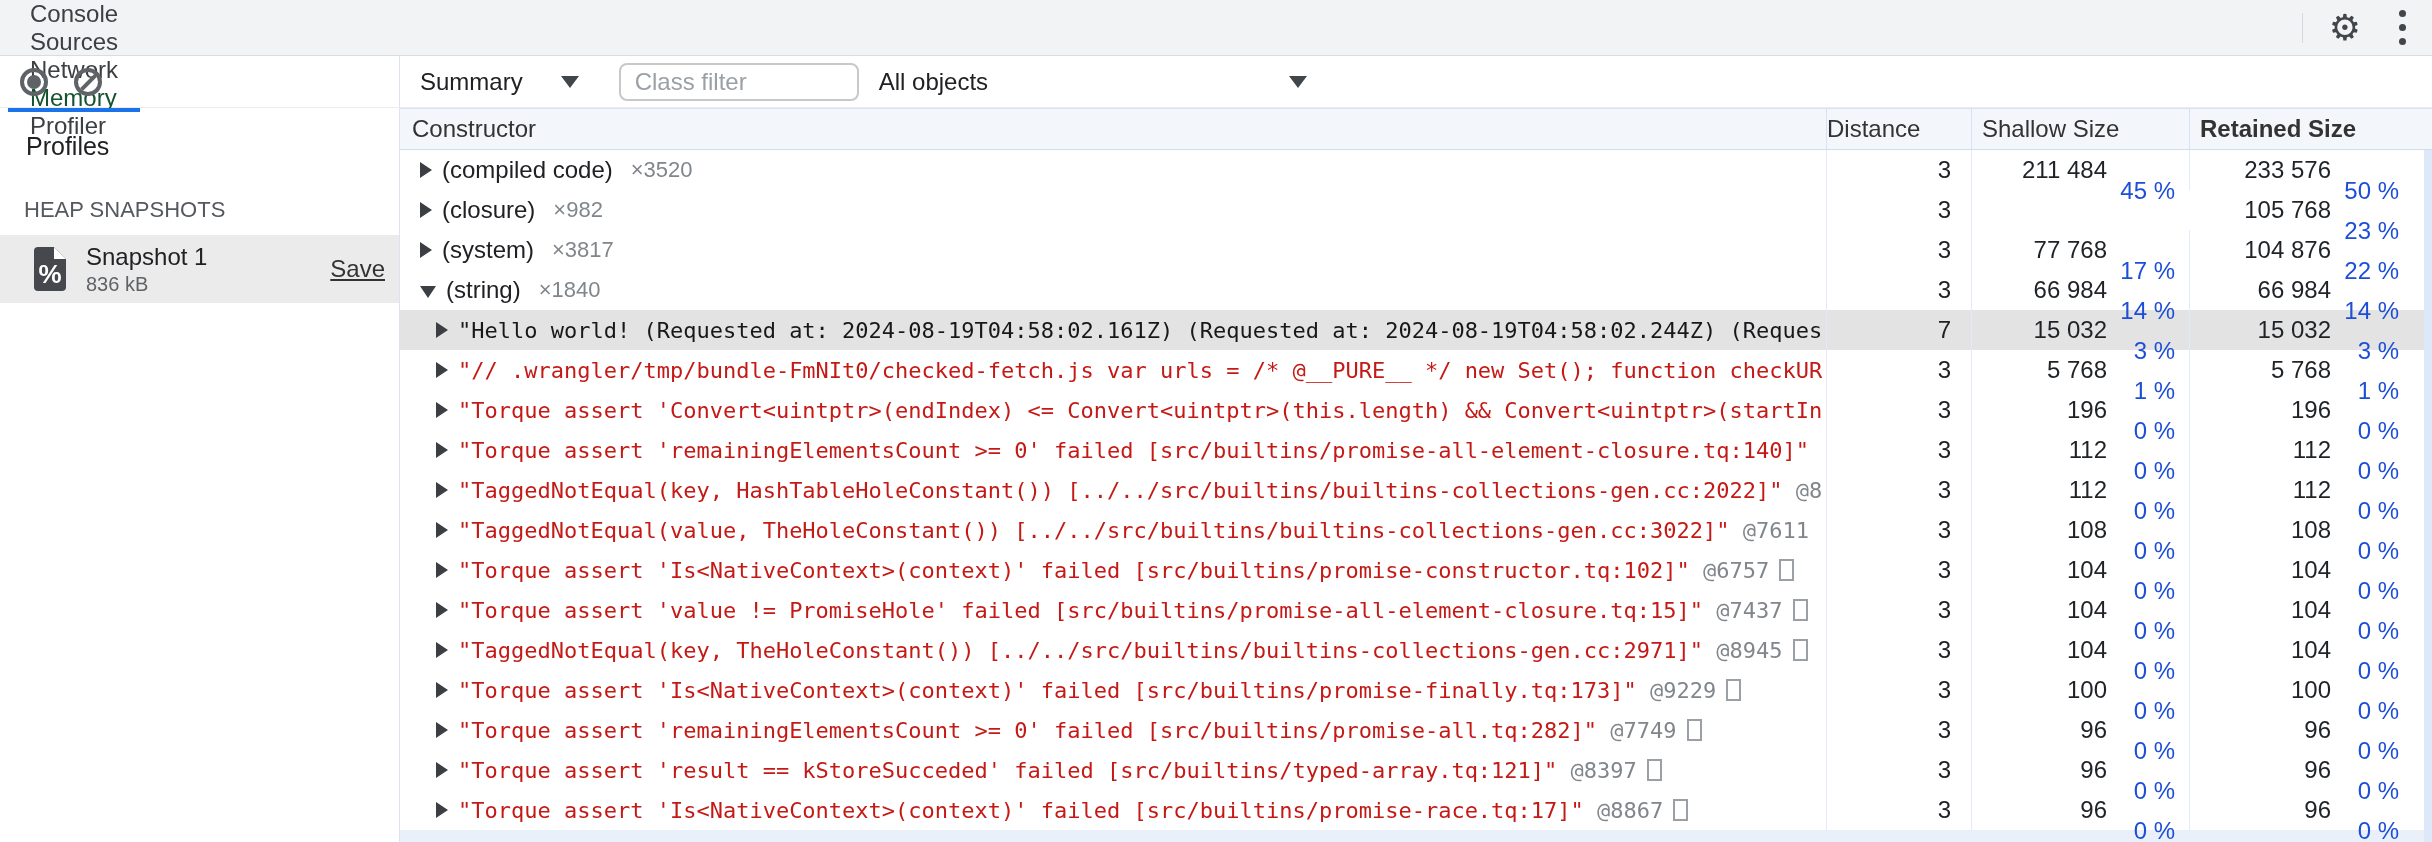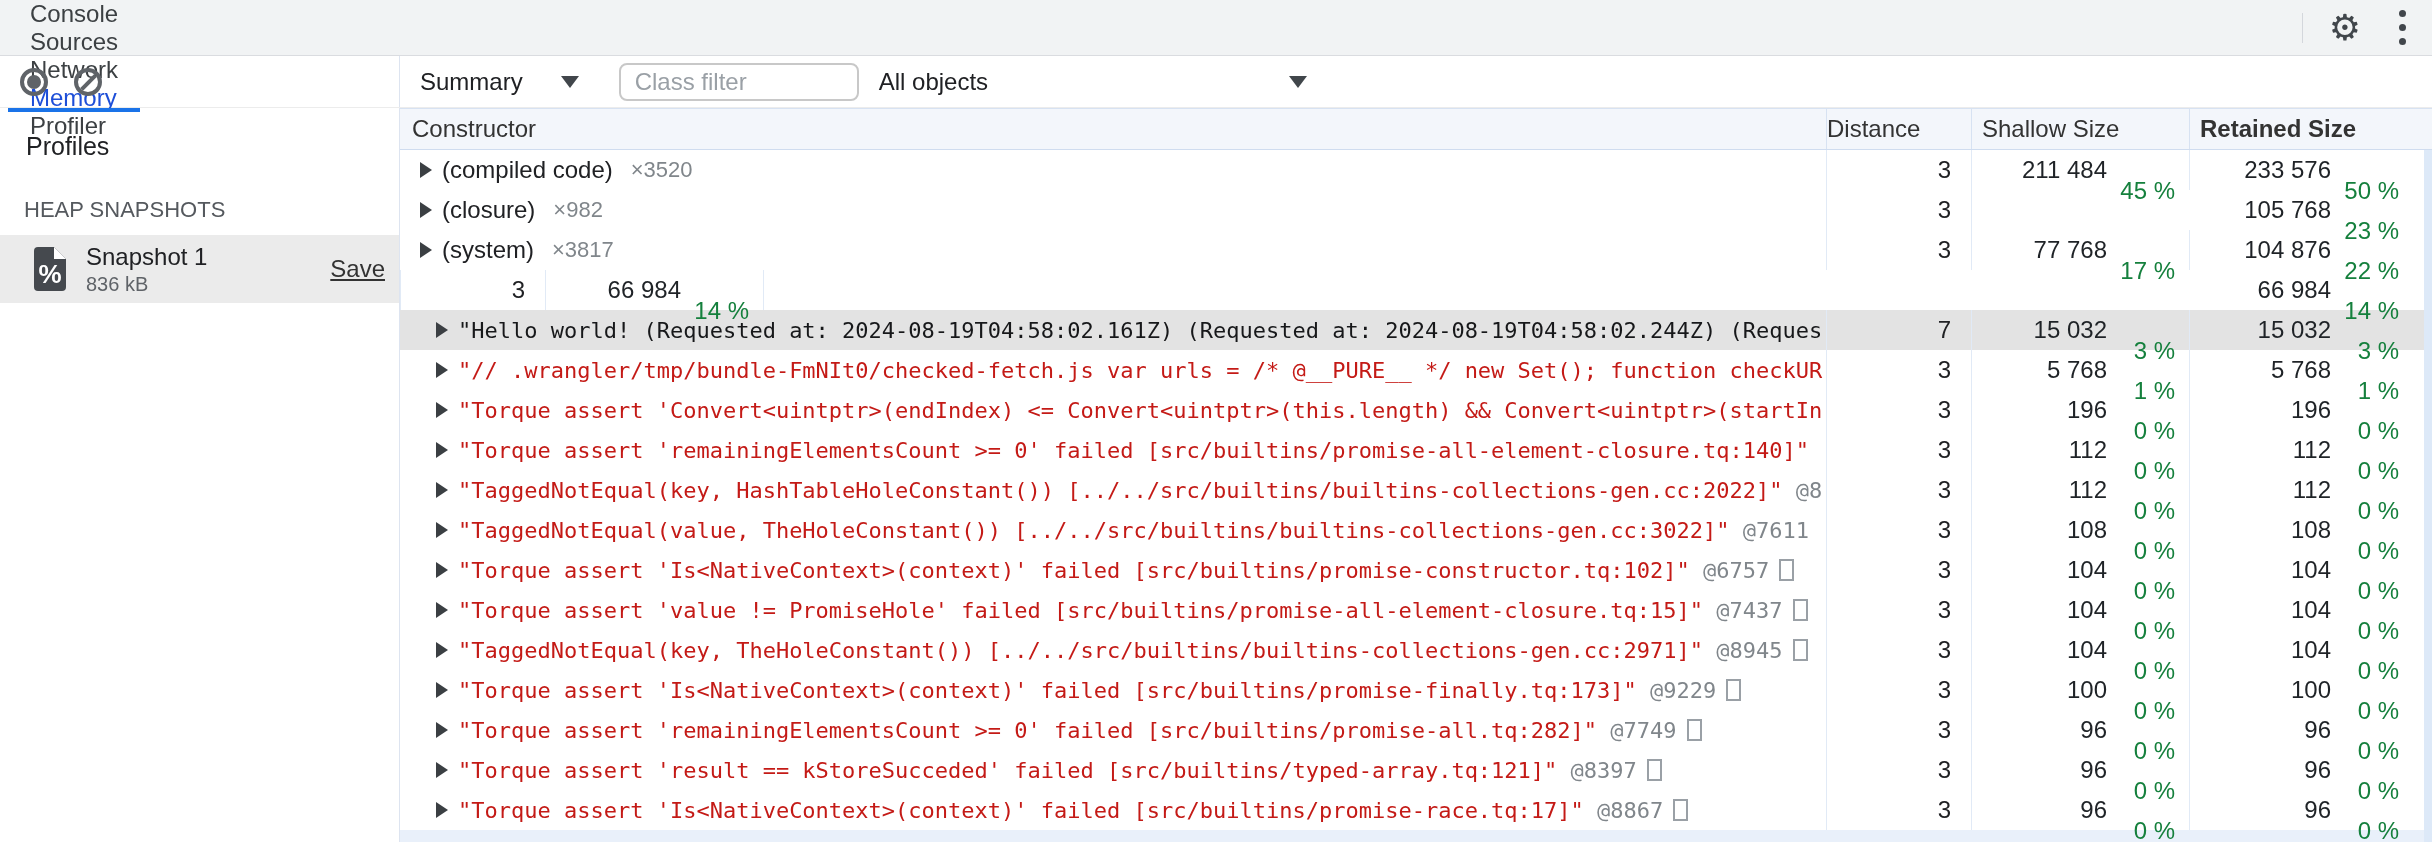--- a/index.html
+++ b/index.html
@@ -5,21 +5,21 @@
   * { box-sizing: border-box; margin: 0; padding: 0; }
   html,body { width: 2432px; height: 842px; overflow: hidden; background: #fff;
               font-family: "Liberation Sans", sans-serif; }
 
   
   .tabbar { height: 56px; background: #f1f3f4; border-bottom: 1px solid #dadce0;
             display: flex; align-items: stretch; }
   .tabs { display: flex; margin-left: 6px; flex-direction: column; }
   .tab { padding: 0 24px; display: flex; align-items: center; font-size: 24px;
          color: #3c4043; position: relative; cursor: default; }
-  .tab.active { color: #1d4ed8; }
+  .tab.active { color: #14532d; }
   .tab.active::after { content:""; position:absolute; left:2px; right:2px; bottom:0;
                        height:4px; background:#1a73e8; }
   .tabbar-right { margin-left:auto; display:flex; align-items:center; padding-right:18px; }
   .tb-divider { width:1px; height:30px; background:#d4d7dc; margin-right:26px; }
   .gear { font-size:36px; color:#41464b; line-height:1; margin-right:30px; }
   .dots { display:flex; flex-direction:column; gap:7px; padding:4px 8px; }
   .dots i { width:7px; height:7px; border-radius:50%; background:#41464b; }
 
   
   .toolbar { height: 52px; display:flex; background:#fff; border-bottom:1px solid #ececec; }
@@ -70,21 +70,21 @@
   .row.selected { background:#e3e3e3; }
   .c-constructor { width:1426px; flex:none; display:flex; align-items:center;
                    overflow:hidden; white-space:nowrap; }
   .c-distance { width:145px; flex:none; border-left:1px solid #e1eaf6; display:flex;
                 align-items:center; justify-content:flex-end; padding-right:20px; }
   .c-size { width:218px; flex:none; border-left:1px solid #e1eaf6; display:flex;
             align-items:center; padding-right:14px; }
   .c-retained { flex:1; border-left:1px solid #e1eaf6; display:flex; align-items:center;
                 padding-right:33px; }
   .num { flex:1; text-align:right; color:#1f2327; }
-  .pct { width:68px; flex:none; text-align:right; color:#15803d;margin-top:41px; }
+  .pct { width:68px; flex:none; text-align:right; color:#1d4ed8;margin-top:41px; }
 
   .tri-right { width:0; height:0; border-top:8px solid transparent; border-bottom:8px solid transparent;
                border-left:12px solid #3b3f43; flex:none; }
   .tri-down  { width:0; height:0; border-left:8px solid transparent; border-right:8px solid transparent;
                border-top:12px solid #3b3f43; flex:none; margin-top:4px; }
   .row.root .c-constructor { padding-left:20px; }
   .row.child .c-constructor { padding-left:36px; }
   .cname { margin-left:10px; }
   .count { margin-left:18px; font-size:22px; color:#80868b; }
   .mono { margin-left:10px; font-family:"DejaVu Sans Mono", monospace; font-size:22px;
@@ -211,20 +211,25 @@
           <div class="c-size">
             <span class="num">77 768</span>
             <span class="pct">17 %</span>
           </div>
           <div class="c-retained">
             <span class="num">104 876</span>
             <span class="pct">22 %</span>
           </div>
         </div>
         <div class="row root">
+          <div class="c-constructor">
+            <span class="tri-down"></span>
+            <span class="cname">(string)</span>
+            <span class="count">×1840</span>
+          </div>
           <div class="c-distance">
             <span>3</span>
           </div>
           <div class="c-size">
             <span class="num">66 984</span>
             <span class="pct">14 %</span>
           </div>
           <div class="c-retained">
             <span class="num">66 984</span>
             <span class="pct">14 %</span>

